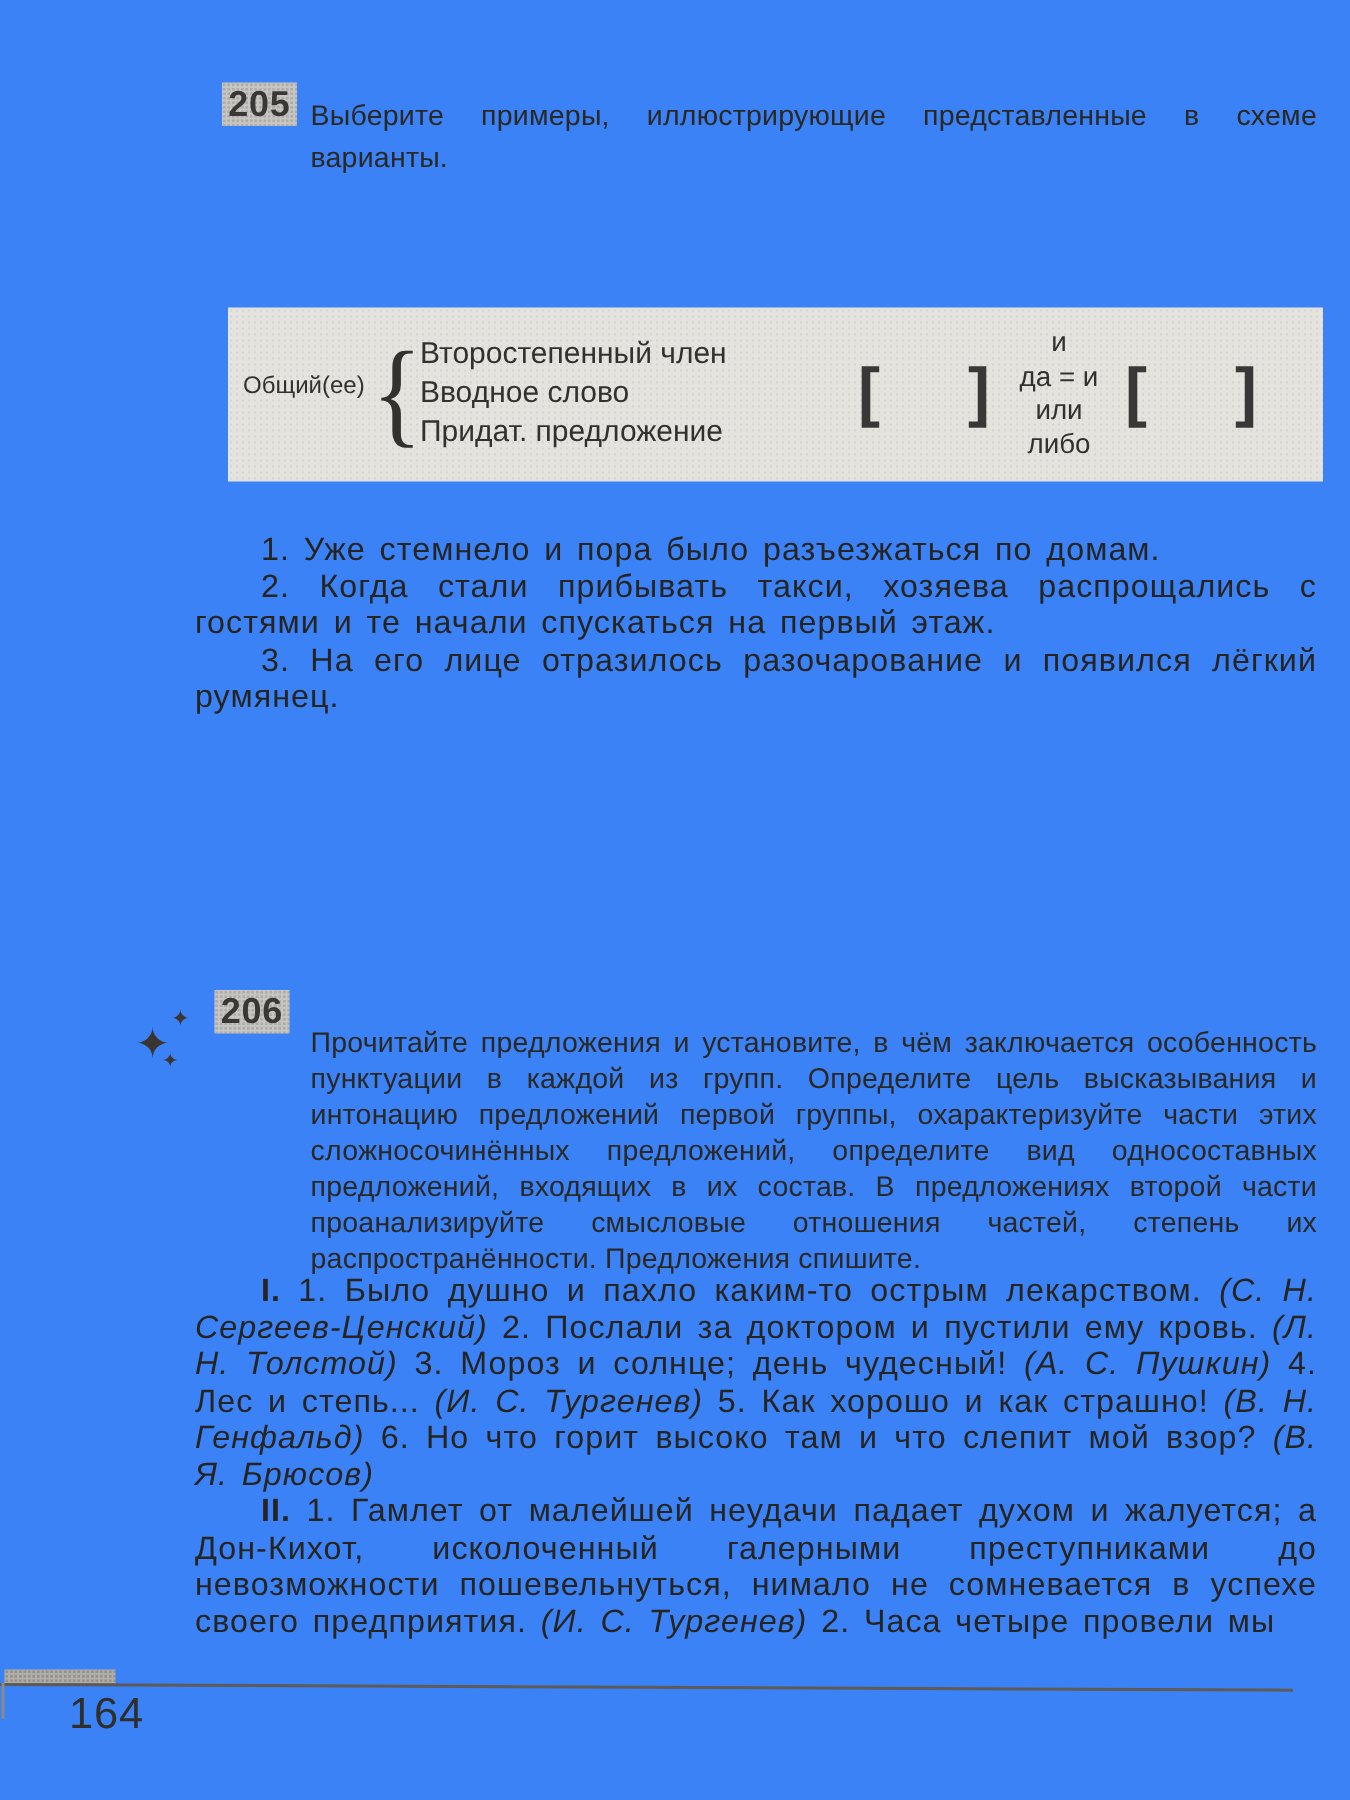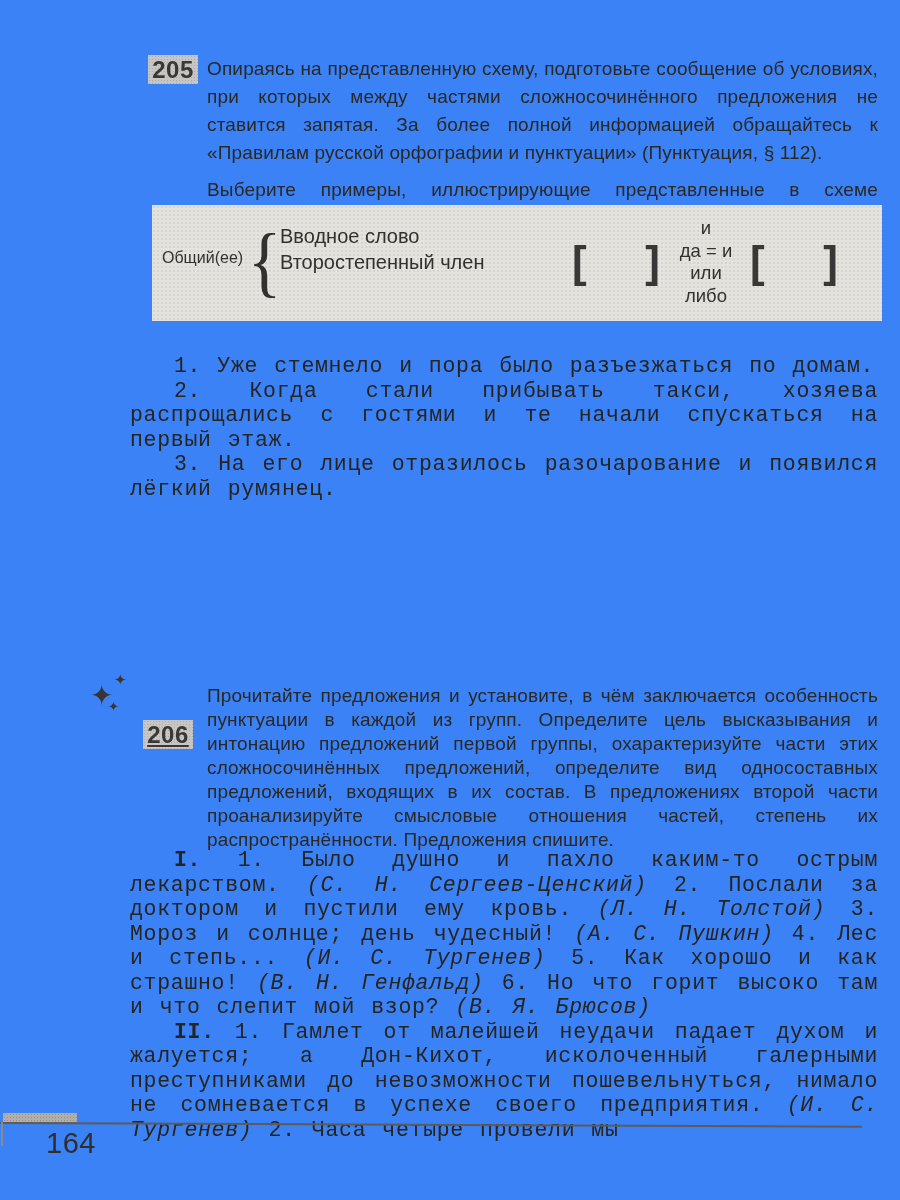--- a/index.html
+++ b/index.html
@@ -64,21 +64,21 @@
   }
   #brackets-1{left:420px;}
   #brackets-2{left:598px;}
   .scheme-conj{
     position:absolute;left:516px;top:12px;width:76px;
     text-align:center;font-size:18.5px;line-height:22.5px;color:#33312e;
   }
   
   .bodyblock{
     position:absolute;left:130px;width:748px;
-    font-family:Liberation Mono, monospace;
+    font-family:Liberation Sans, sans-serif;
     font-size:21.5px;line-height:24.5px;
     letter-spacing:.7px;word-spacing:2.5px;
     color:#262420;text-align:justify;
   }
   #sentences-205{top:354px;}
   #groups-206{top:848px;}
   .bodyblock p{margin:0;text-indent:44px;}
   .group-label{font-weight:700;}
   .bodyblock i{font-style:italic;}
   
@@ -109,30 +109,30 @@
   }
 </style>
 </head>
 <body>
 
 <div class="page">
 
   <div class="badge" style="left:148px;top:55px;">205</div>
 
   <div class="instr" id="instr-205">
-    <p class="p1">Опираясь на представленную схему, подготовьте сообщение об условиях, при которых между частями сложносочинённого предложения не ставится запятая. За более полной информацией обращайтесь к «Правилам русской орфографии и пунктуации» (Пунктуация, § 112).</p>
     <p class="p2">Выберите примеры, иллюстрирующие представленные в схеме варианты.</p>
   </div>
 
   <div class="scheme">
     <span class="scheme-label">Общий(ее)</span>
     <span class="scheme-brace">{</span>
     <div class="scheme-items">
+        <div>Второстепенный член</div>
         <div>Вводное слово</div>
-        <div>Второстепенный член</div>
+        <div>Придат. предложение</div>
       </div>
     <div class="bracket-pair" id="brackets-1">
       <span>[</span>
       <span>]</span>
     </div>
     <div class="scheme-conj">
         <div>и</div>
         <div>да = и</div>
         <div>или</div>
         <div>либо</div>
@@ -148,21 +148,21 @@
       <p>2. Когда стали прибывать такси, хозяева распрощались с гостями и те начали спускаться на первый этаж.</p>
       <p>3. На его лице отразилось разочарование и появился лёгкий румянец.</p>
     </div>
 
   <div class="sparkles">
     <span class="spark-big">✦</span>
     <span class="spark-small-1">✦</span>
     <span class="spark-small-2">✦</span>
   </div>
 
-  <div class="badge" style="left:143px;top:720px;text-decoration:underline;">206</div>
+  <div class="badge" style="left:143px;top:660px;">206</div>
 
   <div class="instr" id="instr-206">
     <p>Прочитайте предложения и установите, в чём заключается особенность пунктуации в каждой из групп. Определите цель высказывания и интонацию предложений первой группы, охарактеризуйте части этих сложносочинённых предложений, определите вид односоставных предложений, входящих в их состав. В предложениях второй части проанализируйте смысловые отношения частей, степень их распространённости. Предложения спишите.</p>
   </div>
 
   <div class="bodyblock" id="groups-206">
       <p><span class="group-label">I. </span><span>1. Было душно и пахло каким-то острым лекарством. </span><i>(С. Н. Сергеев-Ценский)</i><span> 2. Послали за доктором и пустили ему кровь. </span><i>(Л. Н. Толстой)</i><span> 3. Мороз и солнце; день чудесный! </span><i>(А. С. Пушкин)</i><span> 4. Лес и степь... </span><i>(И. С. Тургенев)</i><span> 5. Как хорошо и как страшно! </span><i>(В. Н. Генфальд)</i><span> 6. Но что горит высоко там и что слепит мой взор? </span><i>(В. Я. Брюсов)</i></p>
       <p><span class="group-label">II. </span><span>1. Гамлет от малейшей неудачи падает духом и жалуется; а Дон-Кихот, исколоченный галерными преступниками до невозможности пошевельнуться, нимало не сомневается в успехе своего предприятия. </span><i>(И. С. Тургенев)</i><span> 2. Часа четыре провели мы</span></p>
     </div>
 

